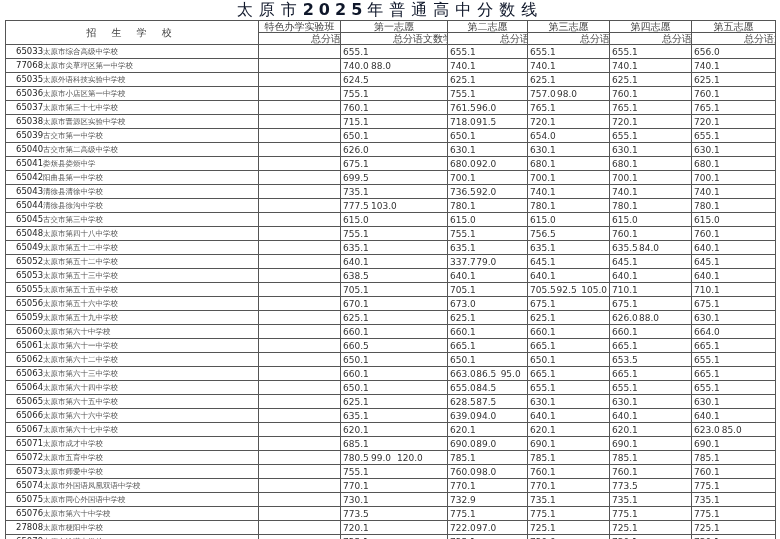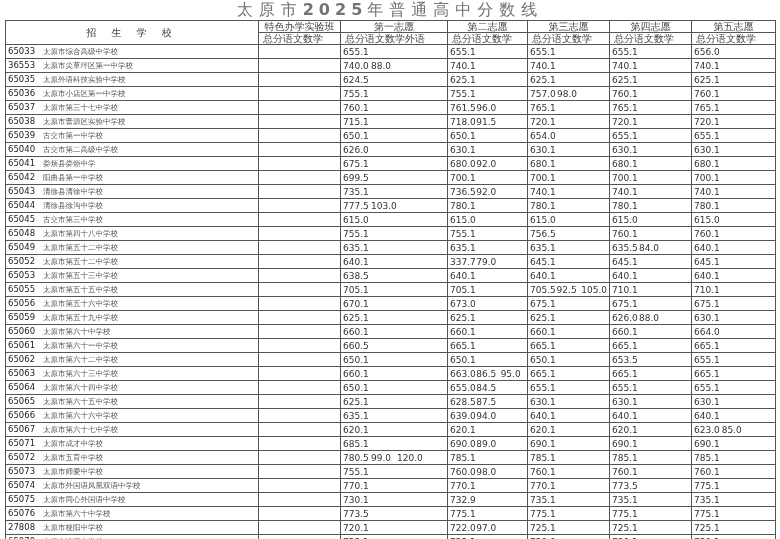--- a/index.html
+++ b/index.html
@@ -1,27 +1,27 @@
 <!DOCTYPE html>
 <html><head>
 <meta charset="utf-8">
 <style>
   html, body { margin:0; padding:0; background:#ffffff; }
   body { width:780px; height:539px; overflow:hidden; position:relative; font-family:"DejaVu Sans", sans-serif; color:#333; }
-  .title { position:absolute; left:0; top:0; width:780px; height:20px; text-align:center; font-family:"DejaVu Serif", serif; font-size:16px; letter-spacing:6px; color:#737373; line-height:20px; font-weight:normal; }
+  .title { position:absolute; left:0; top:0; width:780px; height:20px; text-align:center; font-family:"DejaVu Serif", serif; font-size:16px; letter-spacing:6px; color:#0f172a; line-height:20px; font-weight:normal; }
   .title b { font-family:"DejaVu Sans", sans-serif; font-weight:bold; letter-spacing:5px; }
   table { position:absolute; left:5px; top:20px; border-collapse:collapse; table-layout:fixed; width:770px; }
   td, th { border:1px solid #555; padding:0 2px; overflow:hidden; white-space:nowrap; font-weight:normal; }
   th { font-family:"DejaVu Serif", serif; font-size:10px; color:#444; height:11px; line-height:11px; text-align:center; }
   th.school-h { font-size:10px; letter-spacing:6px; }
-  .sub { display:flex; justify-content:flex-start; padding:0 2px; }
+  .sub { display:flex; justify-content:space-between; padding:0 2px;margin-left:48px; }
   td { font-size:9px; height:12.2px; line-height:12px; color:#333; }
   td.school { font-size:8.5px; }
-  td.school .code { font-family:"DejaVu Sans", sans-serif; color:#222; }
-  td.school .name { font-family:"DejaVu Serif", serif; font-size:7.5px; color:#555; margin-left:8px; }
+  td.school .code { font-family:"DejaVu Sans", sans-serif; color:#222;margin-left:8px; }
+  td.school .name { font-family:"DejaVu Serif", serif; font-size:7.5px; color:#555; margin-left:0; }
   .score { display:flex; }
   .score span { display:inline-block; }
   .score .t { width:28px; }
   .score .y { width:26px; }
   .score .m { width:26px; }
 </style>
 </head>
 <body>
 
 <div class="title"><span>太原市</span><b>2025</b><span>年普通高中分数线</span></div>
@@ -126,21 +126,21 @@
         </td>
         <td>
           <div class="score">
             <span class="t">656.0</span>
             <span class="y"></span>
             <span class="m"></span>
           </div>
         </td>
       </tr>
       <tr>
-        <td class="school"><span class="code">36553</span><span class="name">太原市尖草坪区第一中学校</span></td>
+        <td class="school"><span class="code">77068</span><span class="name">太原市尖草坪区第一中学校</span></td>
         <td></td>
         <td>
           <div class="score">
             <span class="t">740.0</span>
             <span class="y">88.0</span>
             <span class="m"></span>
           </div>
         </td>
         <td>
           <div class="score">

